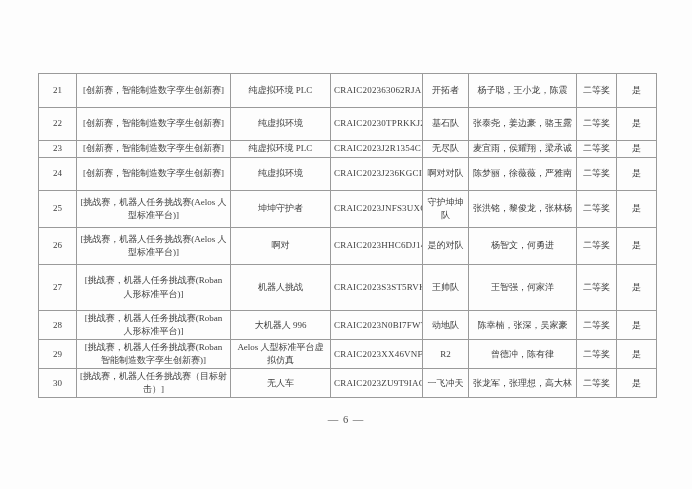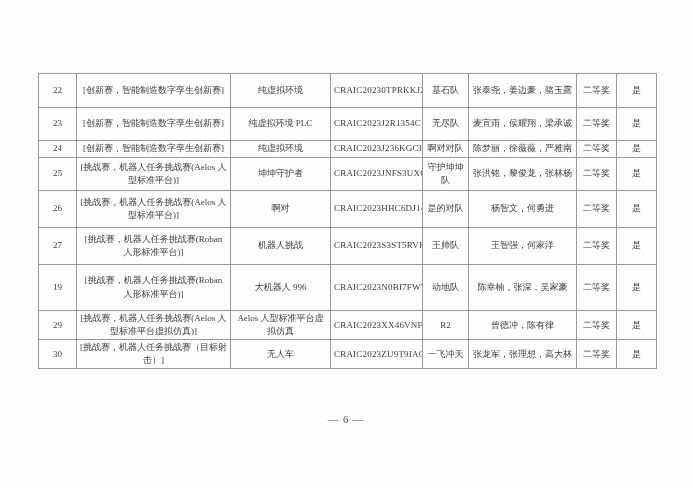--- a/index.html
+++ b/index.html
@@ -73,20 +73,30 @@
       <col class="col-competition">
       <col class="col-project">
       <col class="col-code">
       <col class="col-team">
       <col class="col-members">
       <col class="col-award">
       <col class="col-confirmed">
     </colgroup>
     <tbody>
         <tr>
+          <td class="cell-index">21</td>
+          <td class="cell-competition">[创新赛，智能制造数字孪生创新赛]</td>
+          <td class="cell-project">纯虚拟环境 PLC</td>
+          <td class="cell-code">CRAIC202363062RJA</td>
+          <td class="cell-team">开拓者</td>
+          <td class="cell-members">杨子聪，王小龙，陈震</td>
+          <td class="cell-award">二等奖</td>
+          <td class="cell-confirmed">是</td>
+        </tr>
+        <tr>
           <td class="cell-index">22</td>
           <td class="cell-competition">[创新赛，智能制造数字孪生创新赛]</td>
           <td class="cell-project">纯虚拟环境</td>
           <td class="cell-code">CRAIC20230TPRKKJ2</td>
           <td class="cell-team">基石队</td>
           <td class="cell-members">张泰尧，姜边豪，骆玉露</td>
           <td class="cell-award">二等奖</td>
           <td class="cell-confirmed">是</td>
         </tr>
         <tr>
@@ -133,32 +143,32 @@
           <td class="cell-index">27</td>
           <td class="cell-competition">[挑战赛，机器人任务挑战赛(Roban 人形标准平台)]</td>
           <td class="cell-project">机器人挑战</td>
           <td class="cell-code">CRAIC2023S3ST5RVK</td>
           <td class="cell-team">王帅队</td>
           <td class="cell-members">王智强，何家洋</td>
           <td class="cell-award">二等奖</td>
           <td class="cell-confirmed">是</td>
         </tr>
         <tr>
-          <td class="cell-index">19</td>
+          <td class="cell-index">28</td>
           <td class="cell-competition">[挑战赛，机器人任务挑战赛(Roban 人形标准平台)]</td>
           <td class="cell-project">大机器人 996</td>
           <td class="cell-code">CRAIC2023N0BI7FWT</td>
           <td class="cell-team">动地队</td>
           <td class="cell-members">陈幸楠，张深，吴家豪</td>
           <td class="cell-award">二等奖</td>
           <td class="cell-confirmed">是</td>
         </tr>
         <tr>
           <td class="cell-index">29</td>
-          <td class="cell-competition">[挑战赛，机器人任务挑战赛(Aelos 人型标准平台虚拟仿真)]</td>
+          <td class="cell-competition">[挑战赛，机器人任务挑战赛(Roban 智能制造数字孪生创新赛)]</td>
           <td class="cell-project">Aelos 人型标准平台虚拟仿真</td>
           <td class="cell-code">CRAIC2023XX46VNFI</td>
           <td class="cell-team">R2</td>
           <td class="cell-members">曾德冲，陈有律</td>
           <td class="cell-award">二等奖</td>
           <td class="cell-confirmed">是</td>
         </tr>
         <tr>
           <td class="cell-index">30</td>
           <td class="cell-competition">[挑战赛，机器人任务挑战赛（目标射击）]</td>

